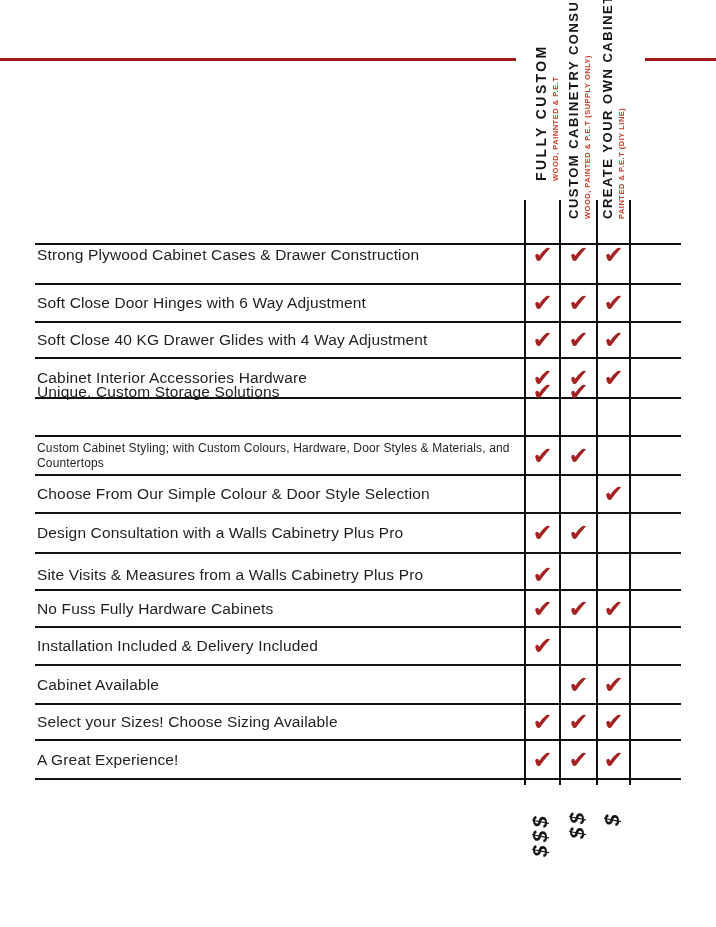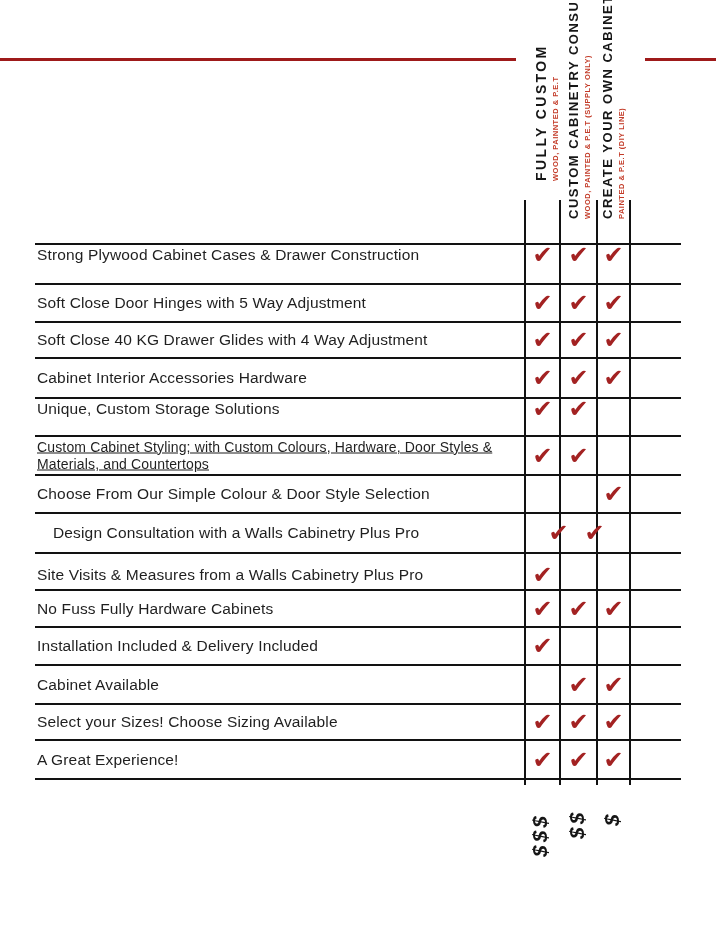--- a/index.html
+++ b/index.html
@@ -27,21 +27,21 @@
 
   .vline{position:absolute; width:2px; top:200px; height:585px; background:var(--grid);}
   .hline{position:absolute; left:35px; width:646px; height:2px; background:var(--grid);}
 
   .trow{position:absolute; left:35px; width:646px;}
   .trow-label{
     position:absolute; left:2px; top:50%; transform:translateY(-50%);
     font-size:15.5px; letter-spacing:0.15px; color:var(--text); white-space:nowrap;
   }
   .trow-label.small{
-    font-size:14px; line-height:1.25; white-space:normal; width:494px;text-decoration:underline;
+    font-size:12px; line-height:1.25; white-space:normal; width:494px;
   }
   .check{
     position:absolute; top:50%; transform:translateY(-52%);
     text-align:center; font-size:24px; line-height:1; color:var(--check);
     font-family:"DejaVu Sans", sans-serif; font-weight:bold;
   }
   .check.c0{left:490px; width:35px;}
   .check.c1{left:526px; width:35px;}
   .check.c2{left:561px; width:35px;}
 
@@ -93,56 +93,56 @@
       <div class="hline" style="top: 703px;"></div>
       <div class="hline" style="top: 739px;"></div>
       <div class="hline" style="top: 778px;"></div>
       <div class="trow" style="top: 239px; height: 32px;">
     <div class="trow-label">Strong Plywood Cabinet Cases &amp; Drawer Construction</div>
     <span class="check c0">✔</span>
     <span class="check c1">✔</span>
     <span class="check c2">✔</span>
   </div>
       <div class="trow" style="top: 285px; height: 36px;">
-    <div class="trow-label">Soft Close Door Hinges with 5 Way Adjustment</div>
+    <div class="trow-label">Soft Close Door Hinges with 6 Way Adjustment</div>
     <span class="check c0">✔</span>
     <span class="check c1">✔</span>
     <span class="check c2">✔</span>
   </div>
       <div class="trow" style="top: 323px; height: 34px;">
     <div class="trow-label">Soft Close 40 KG Drawer Glides with 4 Way Adjustment</div>
     <span class="check c0">✔</span>
     <span class="check c1">✔</span>
     <span class="check c2">✔</span>
   </div>
       <div class="trow" style="top: 359px; height: 38px;">
     <div class="trow-label">Cabinet Interior Accessories Hardware</div>
     <span class="check c0">✔</span>
     <span class="check c1">✔</span>
     <span class="check c2">✔</span>
   </div>
-      <div class="trow" style="top: 399px; height: 20px; text-decoration: underline;">
+      <div class="trow" style="top: 382px; height: 20px; text-decoration: underline;">
     <div class="trow-label">Unique, Custom Storage Solutions</div>
     <span class="check c0">✔</span>
     <span class="check c1">✔</span>
     <span class="check c2"></span>
   </div>
       <div class="trow" style="top: 437px; height: 37px;">
     <div class="trow-label small">Custom Cabinet Styling; with Custom Colours, Hardware, Door Styles &amp; Materials, and Countertops</div>
     <span class="check c0">✔</span>
     <span class="check c1">✔</span>
     <span class="check c2"></span>
   </div>
       <div class="trow" style="top: 476px; height: 36px;">
     <div class="trow-label">Choose From Our Simple Colour &amp; Door Style Selection</div>
     <span class="check c0"></span>
     <span class="check c1"></span>
     <span class="check c2">✔</span>
   </div>
-      <div class="trow" style="top: 514px; height: 38px; margin-left: 16px;">
+      <div class="trow" style="top: 514px; height: 38px;">
     <div class="trow-label">Design Consultation with a Walls Cabinetry Plus Pro</div>
     <span class="check c0">✔</span>
     <span class="check c1">✔</span>
     <span class="check c2"></span>
   </div>
       <div class="trow" style="top: 554px; height: 42px;">
     <div class="trow-label">Site Visits &amp; Measures from a Walls Cabinetry Plus Pro</div>
     <span class="check c0">✔</span>
     <span class="check c1"></span>
     <span class="check c2"></span>

